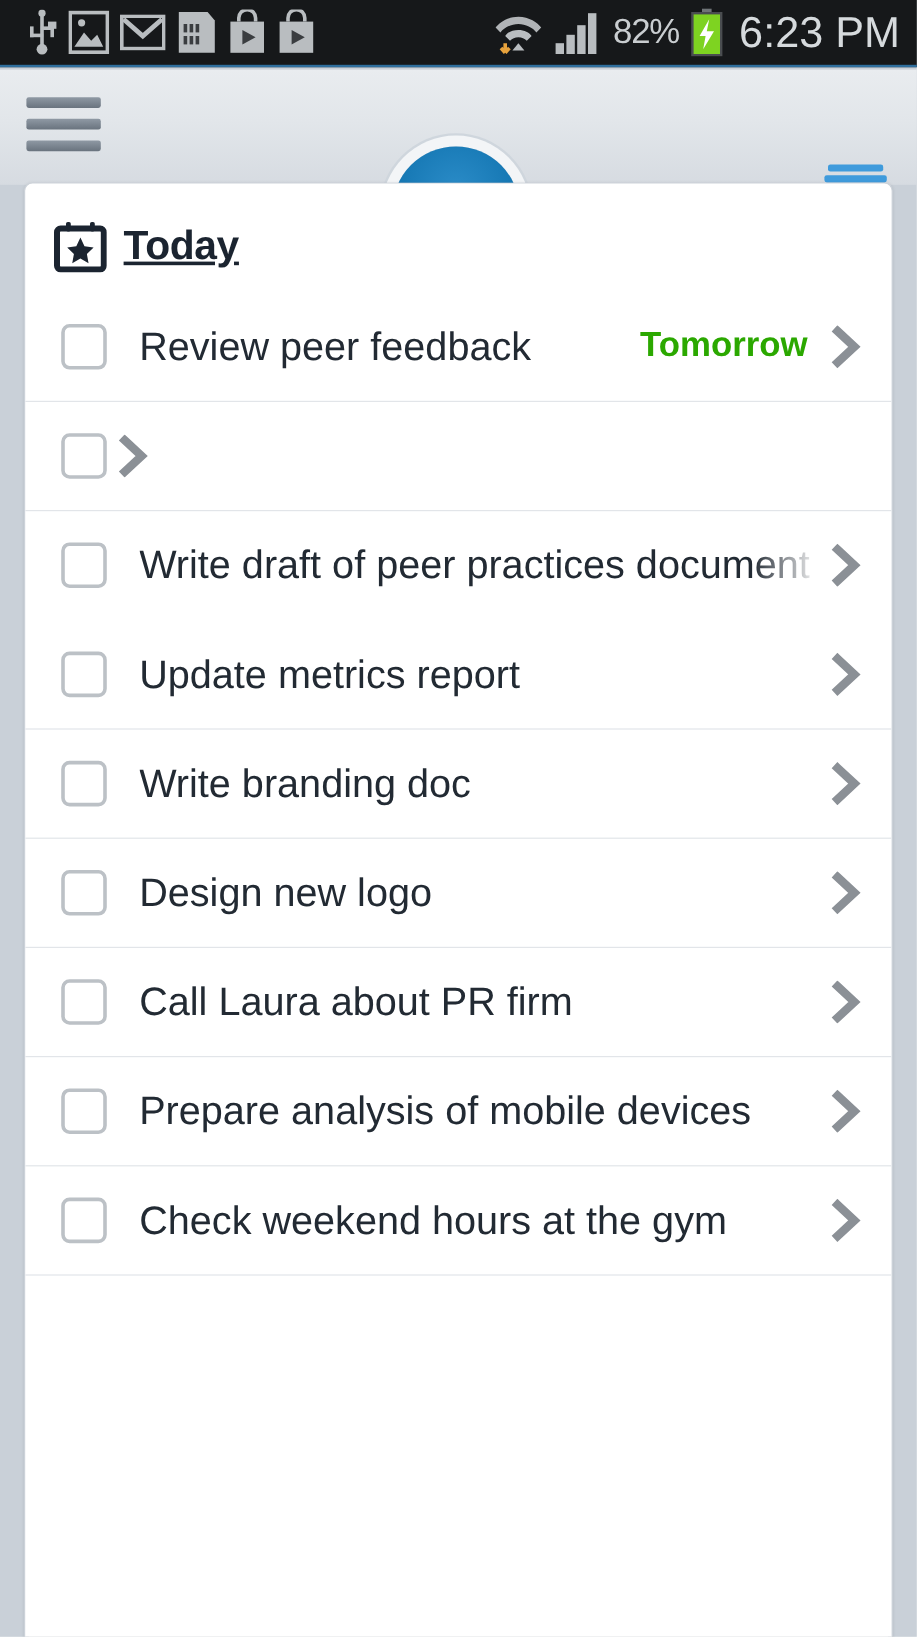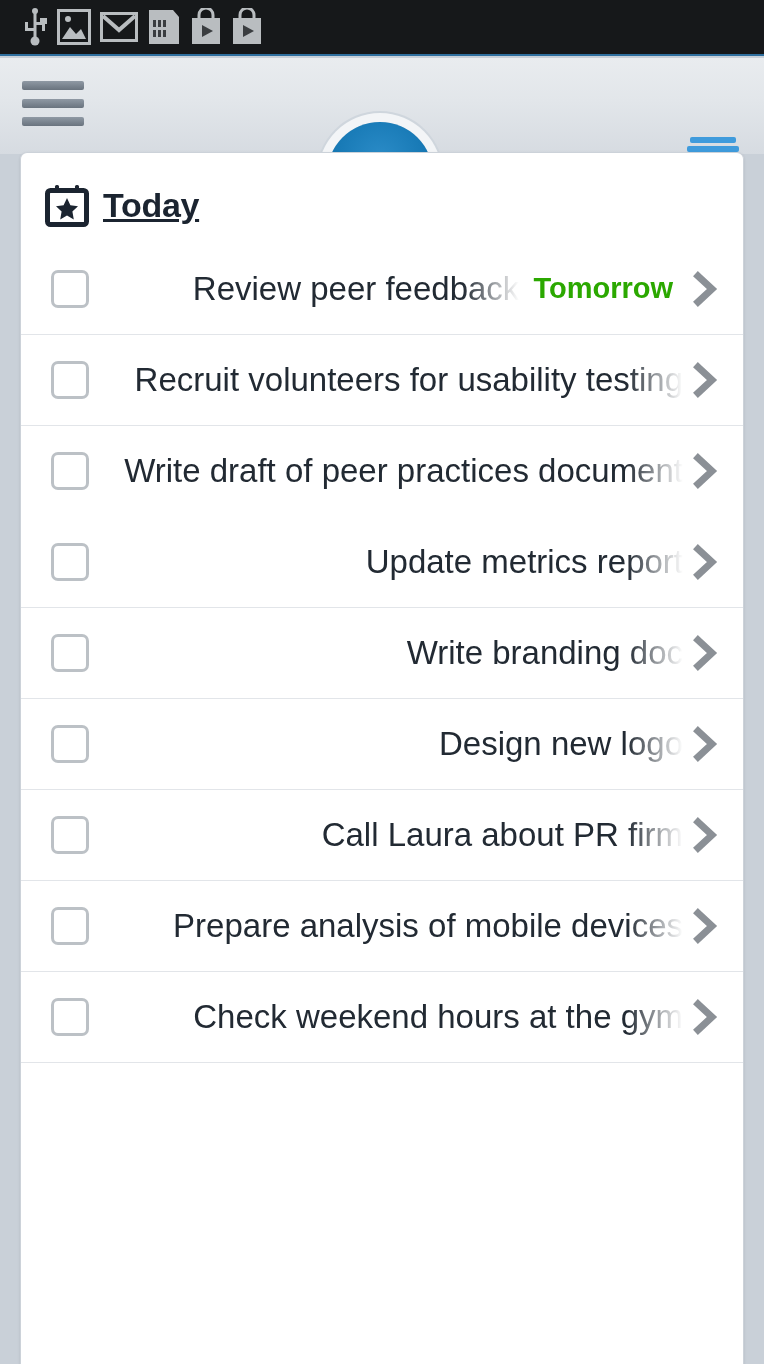--- a/index.html
+++ b/index.html
@@ -75,21 +75,20 @@
   .section-label{
     font-size:34px; font-weight:bold; color:#1b2430; letter-spacing:-0.3px;text-decoration:underline;
   }
 
   .task-row{
     position:relative;
     display:flex; align-items:center;
     height:91px;
     border-top:1px solid #e2e5e9;
     padding:0 16px 0 30px;
-    text-align:right;
   }
   .task-row.first-of-section{ border-top:none; }
   .checkbox{
     flex:0 0 auto; width:38px; height:38px;
     border:3px solid #bcc1c6; border-radius:7px; background:#fff;
   }
   .task-title{
     flex:1 1 auto; min-width:0;
     font-size:33px; color:#222a33; margin-left:27px;
     white-space:nowrap; overflow:hidden;
@@ -151,20 +150,48 @@
       <path d="M12 17 L23 23 L12 29 Z" fill="#3a3d40"></path>
     </svg>
 
     <svg class="sicon" width="32" height="38" viewBox="0 0 32 38">
       <path d="M9 10 V7 a7 7 0 0 1 14 0 v3" fill="none" stroke="#b9bdc0" stroke-width="3"></path>
       <rect x="2" y="10" width="28" height="26" fill="#b9bdc0"></rect>
       <path d="M12 17 L23 23 L12 29 Z" fill="#3a3d40"></path>
     </svg>
   </div>
 
+  <div id="status-right">
+
+    <svg class="sicon" width="42" height="40" viewBox="0 0 42 40">
+      <g fill="#b9bdc0">
+        <path d="M21 7 C12 7 5 12 2 16 l4 4 c3-4 9-7 15-7 s12 3 15 7 l4-4 C37 12 30 7 21 7 Z" opacity="0.95"></path>
+        <path d="M21 18 c-5 0-9 2-11 5 l4 4 c2-2 4-3 7-3 s5 1 7 3 l4-4 c-2-3-6-5-11-5 Z"></path>
+        <path d="M21 29 l-5 6 h10 Z"></path>
+      </g>
+      <path d="M10 29 v7 M10 37 l-3.5-4 M10 37 l3.5-4" stroke="#e8a33d" stroke-width="3" fill="none"></path>
+    </svg>
+
+    <svg class="sicon" width="40" height="38" viewBox="0 0 40 38">
+      <g fill="#b9bdc0">
+        <rect x="1" y="28" width="7" height="9"></rect>
+        <rect x="10" y="21" width="7" height="16"></rect>
+        <rect x="19" y="13" width="7" height="24"></rect>
+        <rect x="28" y="3" width="7" height="34"></rect>
+      </g>
+    </svg>
+    <div id="status-battery-percent">82%</div>
+
+    <svg class="sicon" width="28" height="40" viewBox="0 0 28 40">
+      <rect x="10" y="0" width="8" height="4" fill="#6f7477"></rect>
+      <rect x="2" y="4" width="24" height="35" fill="#7ed321" stroke="#4a4d50" stroke-width="2"></rect>
+      <path d="M16 9 L8 23 H13 L11 34 L20 19 H14 Z" fill="#ffffff"></path>
+    </svg>
+    <div id="status-clock">6:23 PM</div>
+  </div>
 </div>
 
 <div id="actionbar">
   <div id="menu-button">
     <span></span>
       <span></span>
       <span></span>
   </div>
 
   <div id="add-task-button">
@@ -207,21 +234,20 @@
     <div class="task-due">Tomorrow</div>
     <div class="chevron">
       <svg width="30" height="36" viewBox="0 0 30 36">
           <path d="M8 5 L22 18 L8 31" fill="none" stroke="#8b9096" stroke-width="7" stroke-linecap="square" stroke-linejoin="miter"></path>
         </svg>
     </div>
   </div>
 
   <div class="task-row">
     <div class="checkbox"></div>
-    <div class="task-title">Recruit volunteers for usability testing</div>
     <div class="chevron">
       <svg width="30" height="36" viewBox="0 0 30 36">
           <path d="M8 5 L22 18 L8 31" fill="none" stroke="#8b9096" stroke-width="7" stroke-linecap="square"></path>
         </svg>
     </div>
   </div>
 
   <div class="task-row">
     <div class="checkbox"></div>
     <div class="task-title">Write draft of peer practices document</div>

